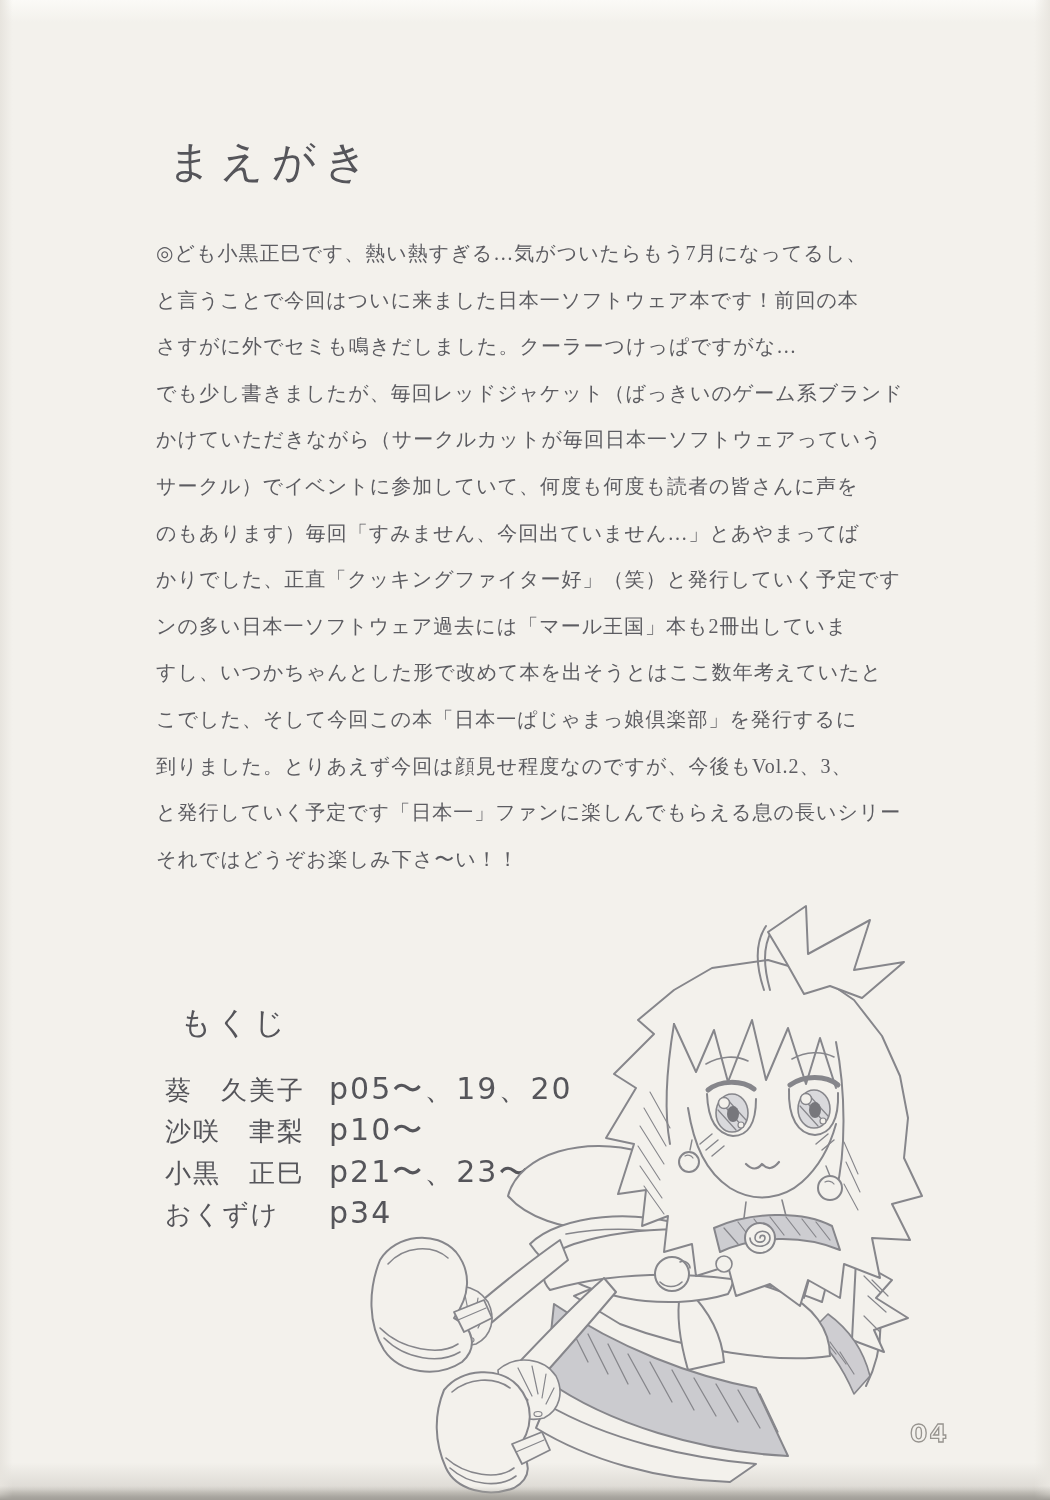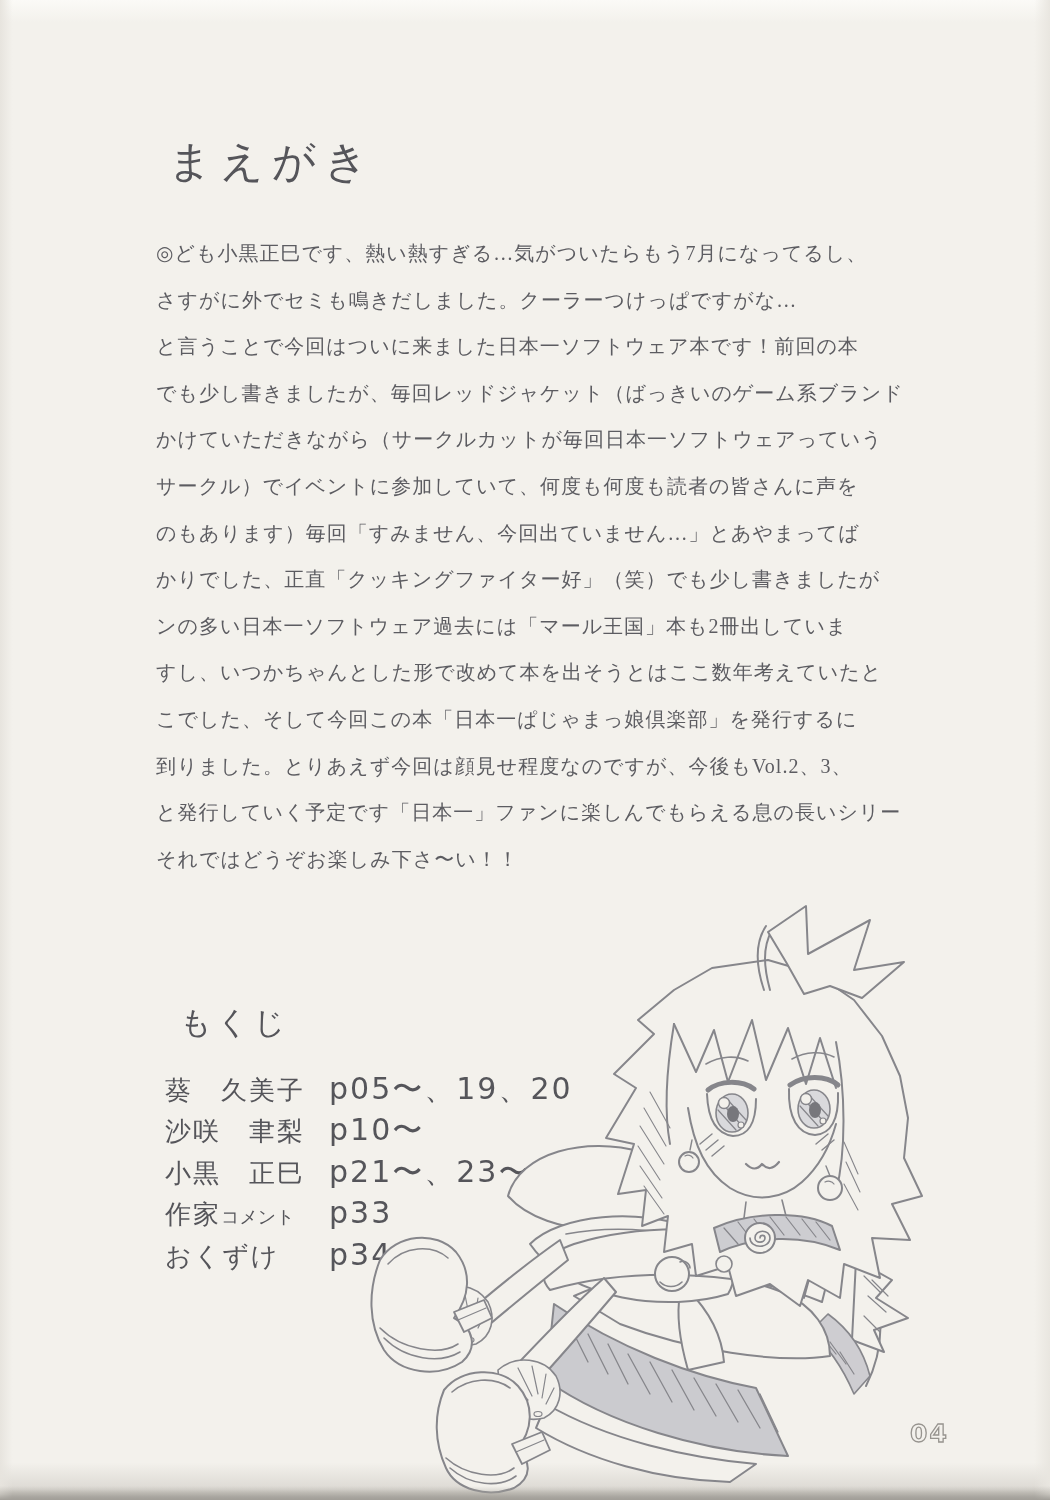--- a/index.html
+++ b/index.html
@@ -48,27 +48,27 @@
 </style>
 </head>
 <body>
 
 <div class="page">
 
   <h1 class="title">まえがき</h1>
 
   <div class="preface">
     <div>◎ども小黒正巳です、熱い熱すぎる…気がついたらもう7月になってるし、</div>
+    <div>と言うことで今回はついに来ました日本一ソフトウェア本です！前回の本</div>
     <div>さすがに外でセミも鳴きだしました。クーラーつけっぱですがな…</div>
-    <div>と言うことで今回はついに来ました日本一ソフトウェア本です！前回の本</div>
     <div>でも少し書きましたが、毎回レッドジャケット（ばっきいのゲーム系ブランド</div>
     <div>かけていただきながら（サークルカットが毎回日本一ソフトウェアっていう</div>
     <div>サークル）でイベントに参加していて、何度も何度も読者の皆さんに声を</div>
     <div>のもあります）毎回「すみません、今回出ていません…」とあやまってば</div>
-    <div>かりでした、正直「クッキングファイター好」（笑）でも少し書きましたが</div>
+    <div>かりでした、正直「クッキングファイター好」（笑）と発行していく予定です</div>
     <div>ンの多い日本一ソフトウェア過去には「マール王国」本も2冊出していま</div>
     <div>すし、いつかちゃんとした形で改めて本を出そうとはここ数年考えていたと</div>
     <div>こでした、そして今回この本「日本一ぱじゃまっ娘倶楽部」を発行するに</div>
     <div>到りました。とりあえず今回は顔見せ程度なのですが、今後もVol.2、3、</div>
     <div>と発行していく予定です「日本一」ファンに楽しんでもらえる息の長いシリー</div>
     <div>それではどうぞお楽しみ下さ〜い！！</div>
   </div>
 
   <h2 class="toc-title">もくじ</h2>
 
@@ -77,24 +77,20 @@
       <span class="toc-name">葵　久美子</span>
       <span class="toc-pages">p05〜、19、20</span>
     </div>
     <div class="toc-row">
       <span class="toc-name">沙咲　聿梨</span>
       <span class="toc-pages">p10〜</span>
     </div>
     <div class="toc-row">
       <span class="toc-name">小黒　正巳</span>
       <span class="toc-pages">p21〜、23〜、31</span>
-    </div>
-    <div class="toc-row">
-      <span class="toc-name"><span>作家</span><span class="toc-sub">コメント</span></span>
-      <span class="toc-pages">p33</span>
     </div>
     <div class="toc-row">
       <span class="toc-name">おくずけ</span>
       <span class="toc-pages">p34</span>
     </div>
   </div>
 
   <svg class="sketch" width="592" height="612" viewBox="0 0 592 612">
     <g stroke="#86868b" stroke-width="2" fill="none" stroke-linecap="round" stroke-linejoin="round">
 

